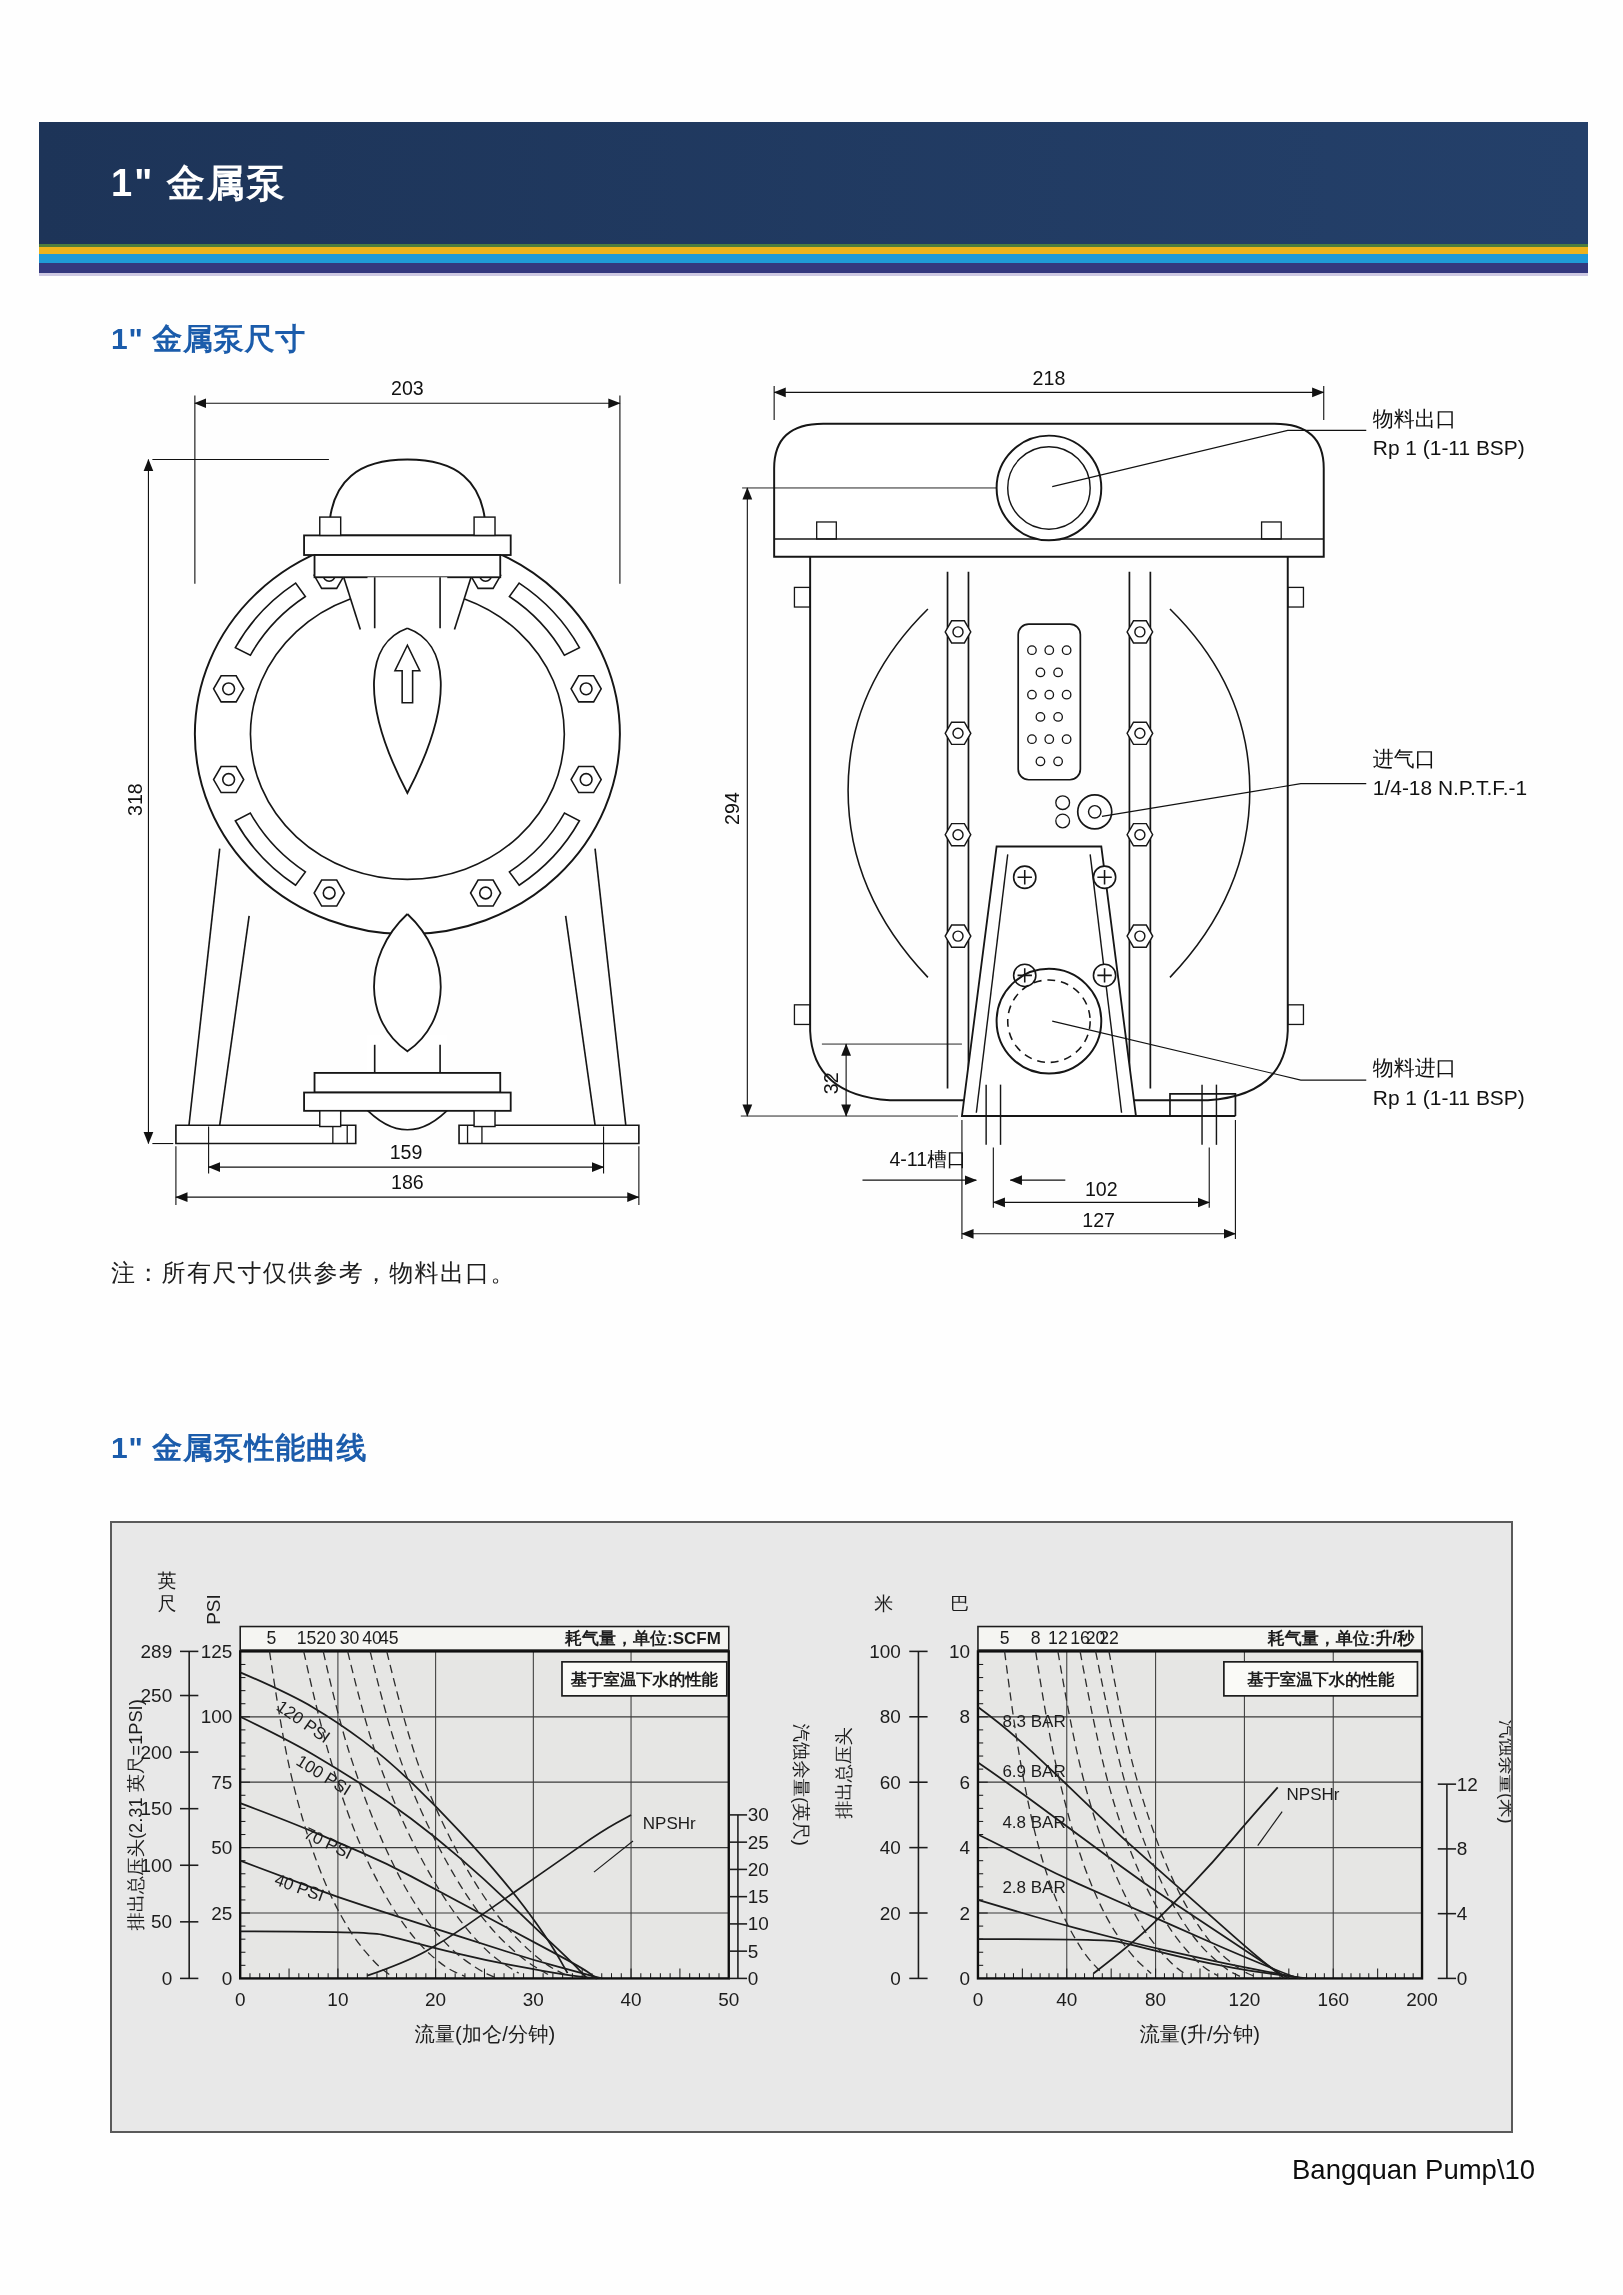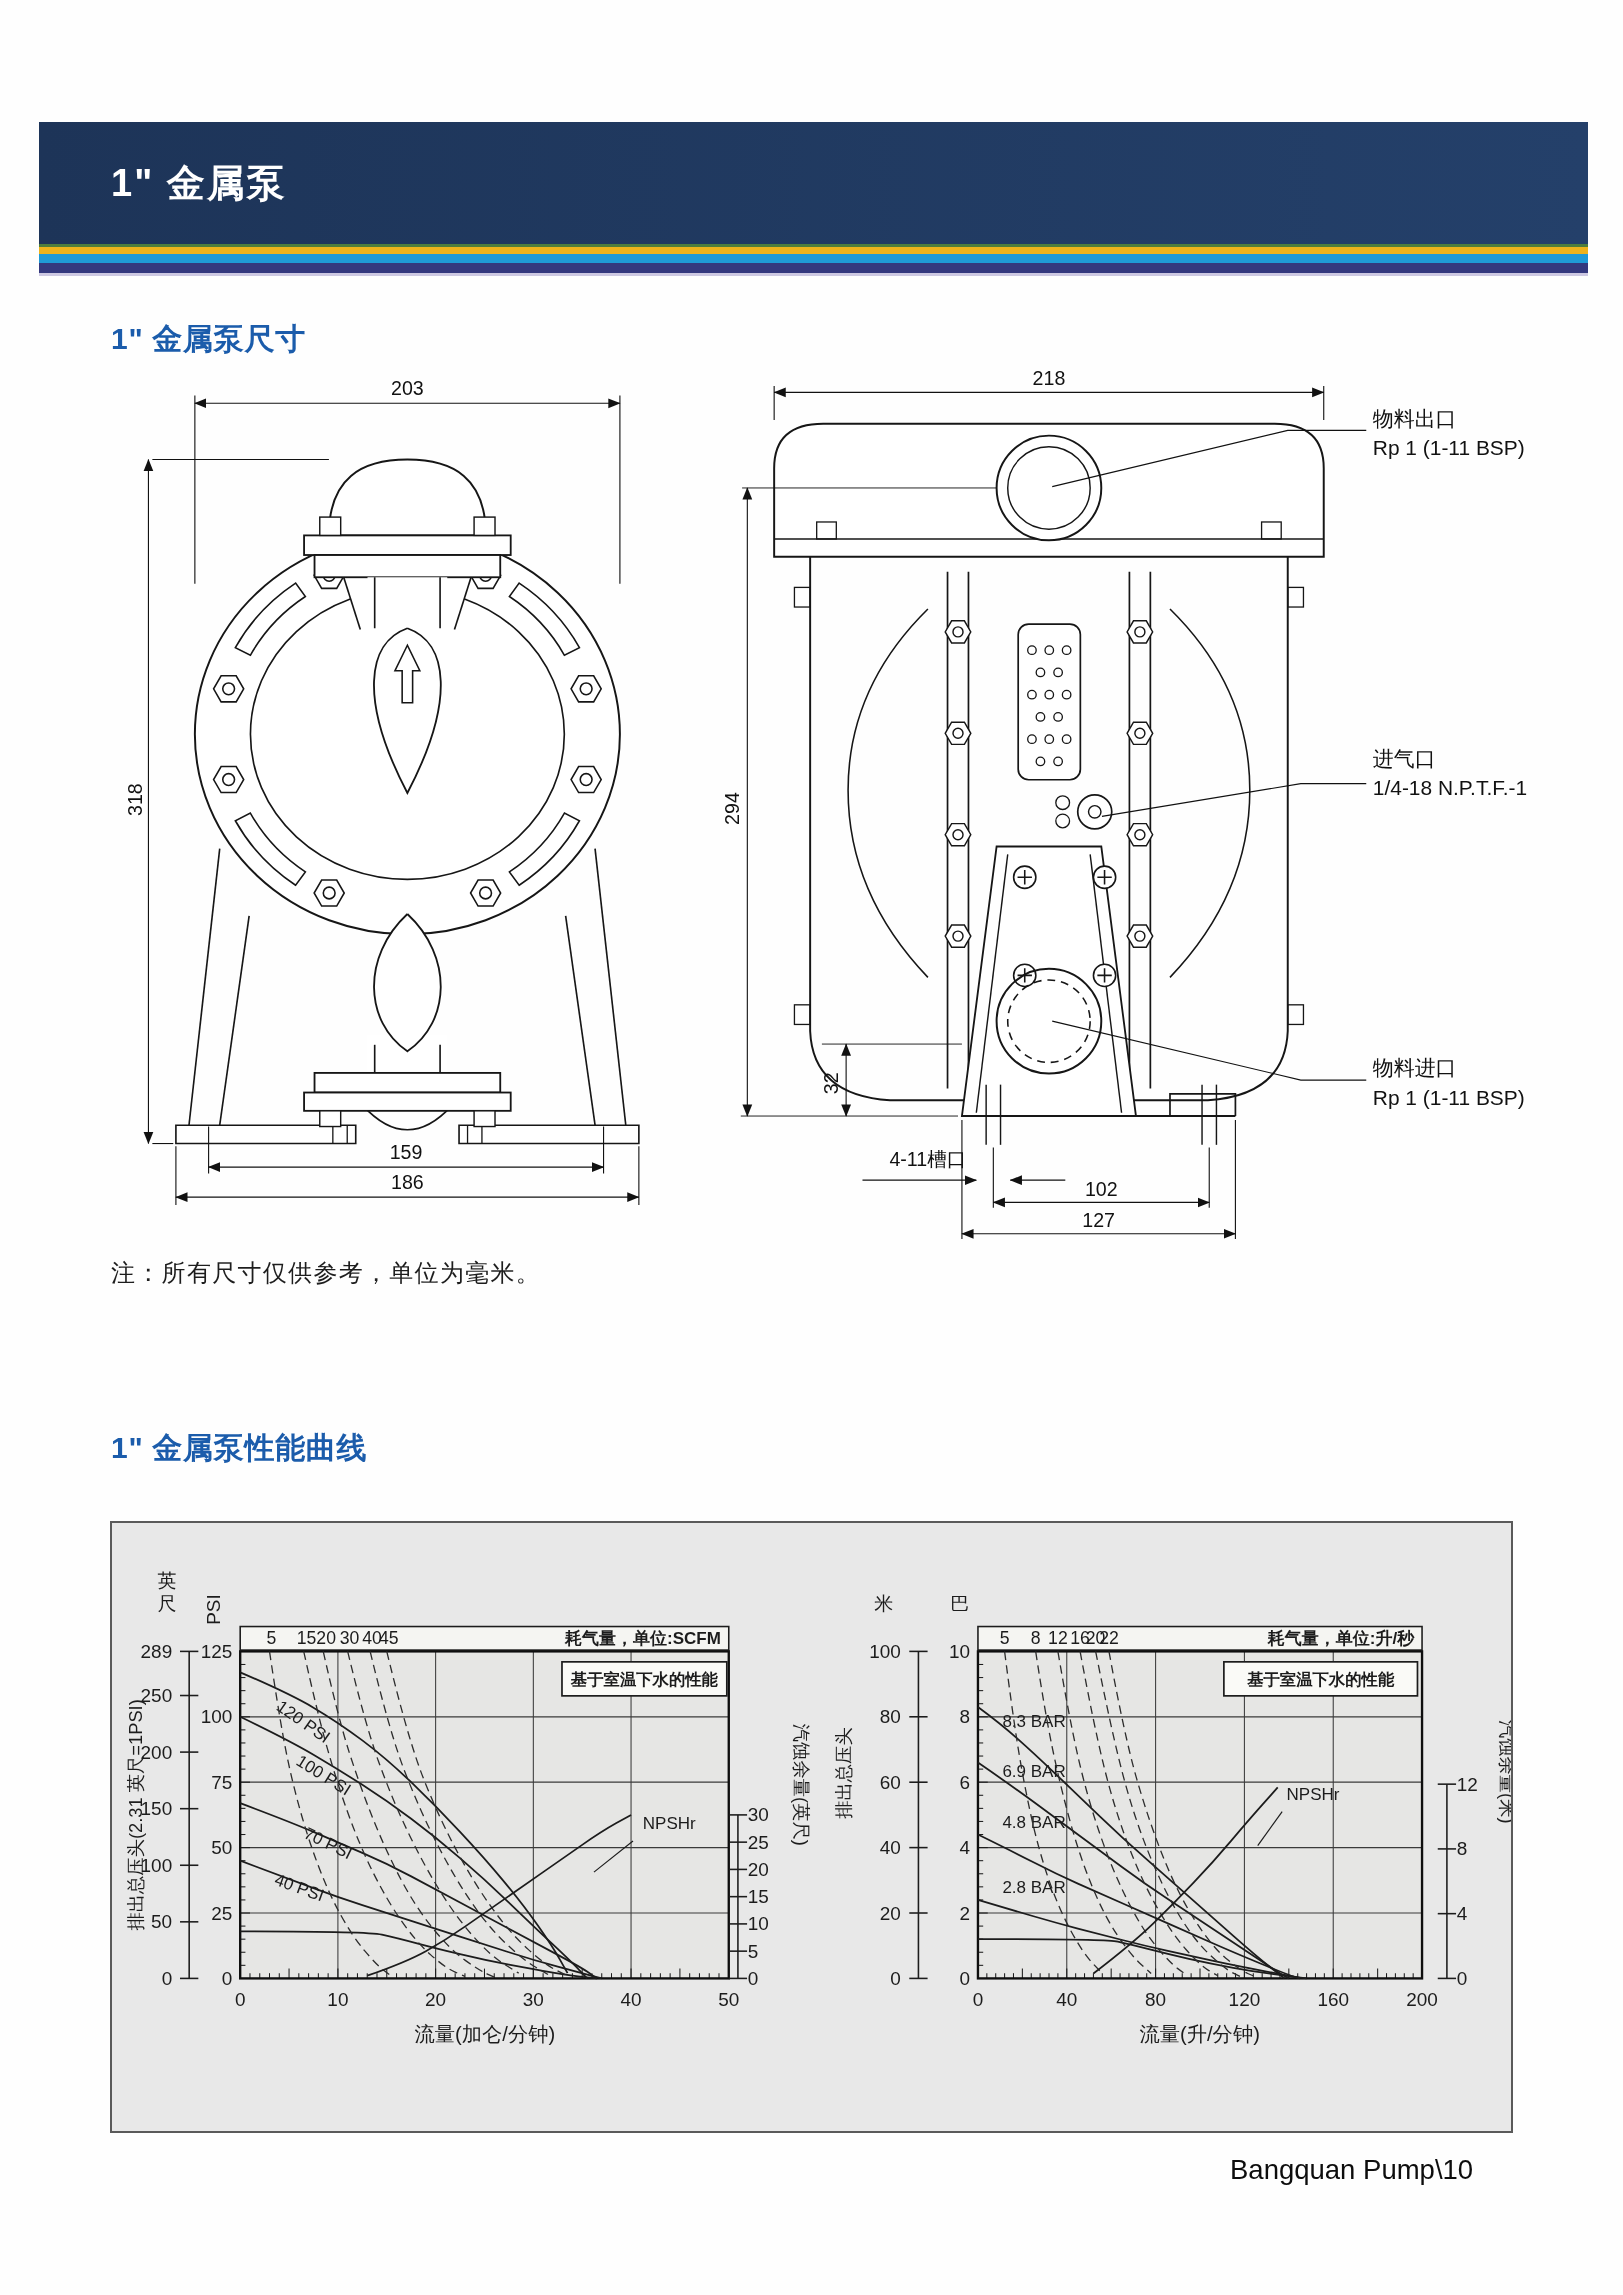--- a/index.html
+++ b/index.html
@@ -16,21 +16,21 @@
   .s-lav{top:273px;height:2.6px;background:#cdc8e2;}
   .sec-title{position:absolute;left:111px;color:#1b5cab;font-size:30px;font-weight:bold;letter-spacing:0.7px;}
   .t-dims{top:319px;}
   .t-curves{top:1428px;}
   .note{position:absolute;left:111px;top:1257px;font-size:24px;color:#1d1d1d;letter-spacing:1.3px;}
   .drawing{position:absolute;}
   .d-front{left:113px;top:368px;width:543px;height:837px;}
   .d-side{left:712px;top:357px;width:844px;height:890px;}
   .figure{position:absolute;left:110px;top:1521px;width:1403px;height:612px;
           background:#e8e8e8;border:2px solid #5a5a5a;box-sizing:border-box;}
-  .footer{position:absolute;left:1230px;top:2154px;font-size:27.5px;color:#0d0d0d;}
+  .footer{position:absolute;left:1292px;top:2154px;font-size:27.5px;color:#0d0d0d;}
   svg text{font-family:"Liberation Sans", sans-serif;}
 </style>
 </head>
 <body>
 
 <div class="page">
 
   <div class="banner">
     <div class="banner-title">1" 金属泵</div>
   </div>
@@ -258,21 +258,21 @@
     <g fill="#111" font-size="32">
       <text x="1010" y="105">物料出口</text>
       <text x="1010" y="150">Rp 1 (1-11 BSP)</text>
       <text x="1010" y="625">进气口</text>
       <text x="1010" y="670">1/4-18 N.P.T.F.-1</text>
       <text x="1010" y="1098">物料进口</text>
       <text x="1010" y="1143">Rp 1 (1-11 BSP)</text>
     </g>
   </svg>
 
-  <div class="note">注：所有尺寸仅供参考，单位为毫米。</div>
+  <div class="note">注：所有尺寸仅供参考，物料出口。</div>
 
   <div class="sec-title t-curves">1" 金属泵性能曲线</div>
 
   <div class="figure">
     <svg id="perf-svg" width="1399" height="608" viewBox="0 0 2139 929">
         <g>
           <rect x="196" y="158" width="747" height="36" fill="#f5f5f2" stroke="#1c1c1c" stroke-width="2.4"></rect>
           <text x="243.808" y="185" font-size="27" fill="#1c1c1c" text-anchor="middle">5</text>
           <text x="297.592" y="185" font-size="27" fill="#1c1c1c" text-anchor="middle">15</text>
           <text x="327.472" y="185" font-size="27" fill="#1c1c1c" text-anchor="middle">20</text>

